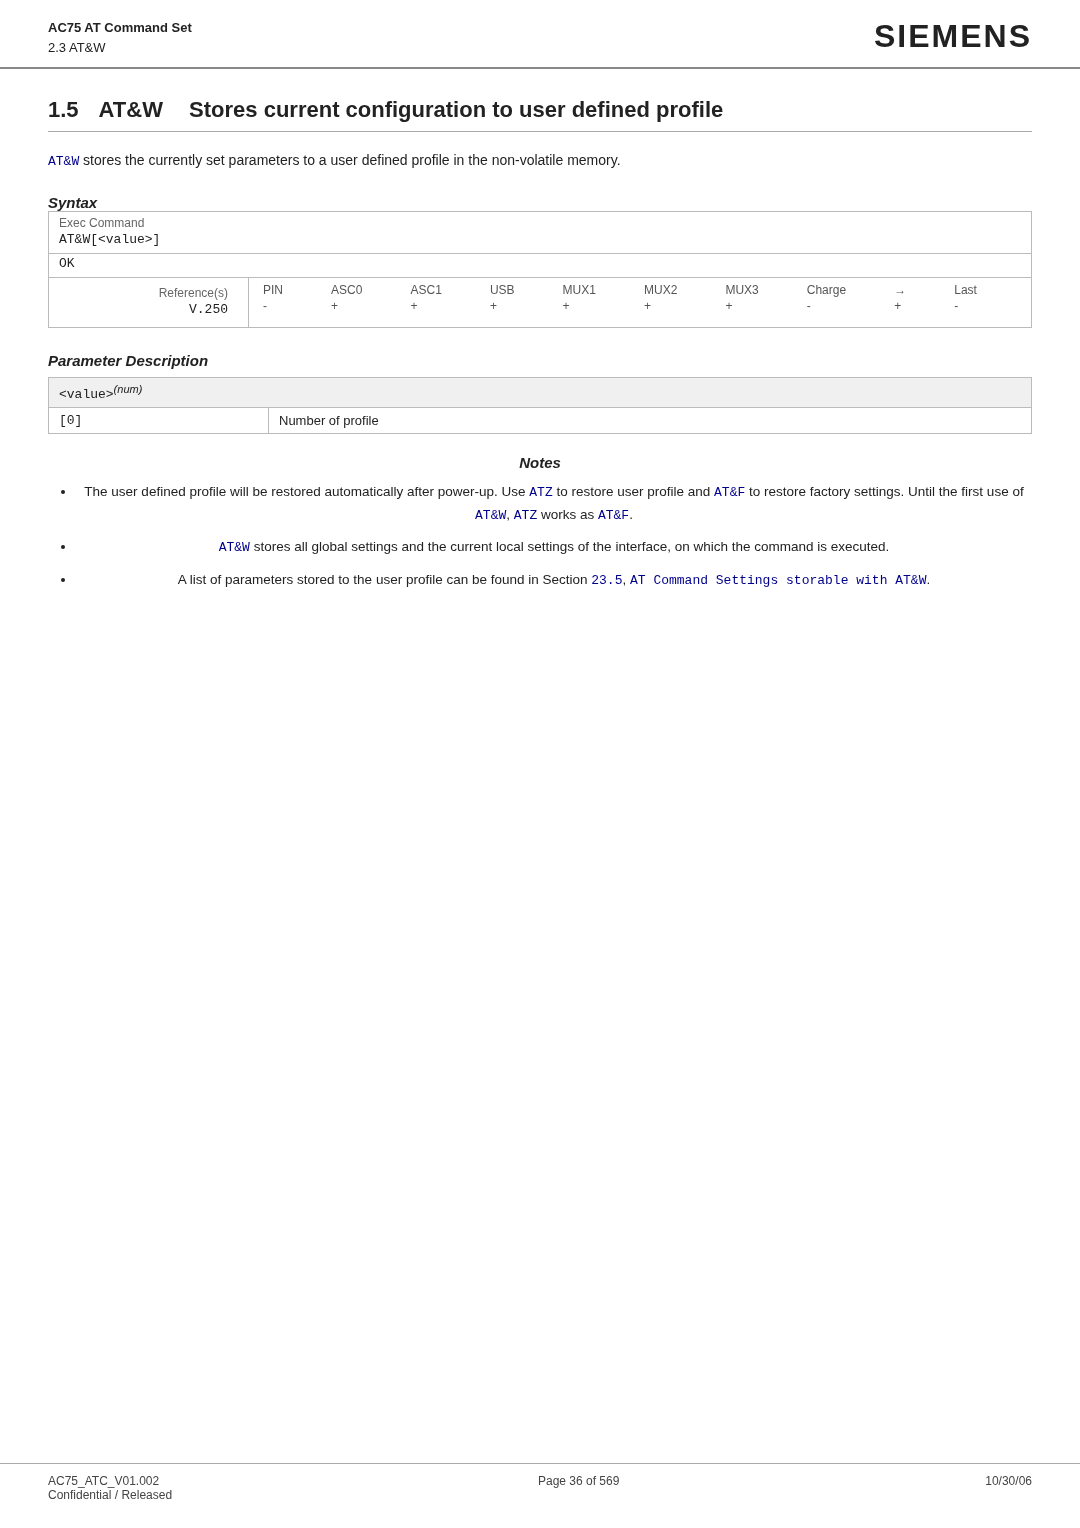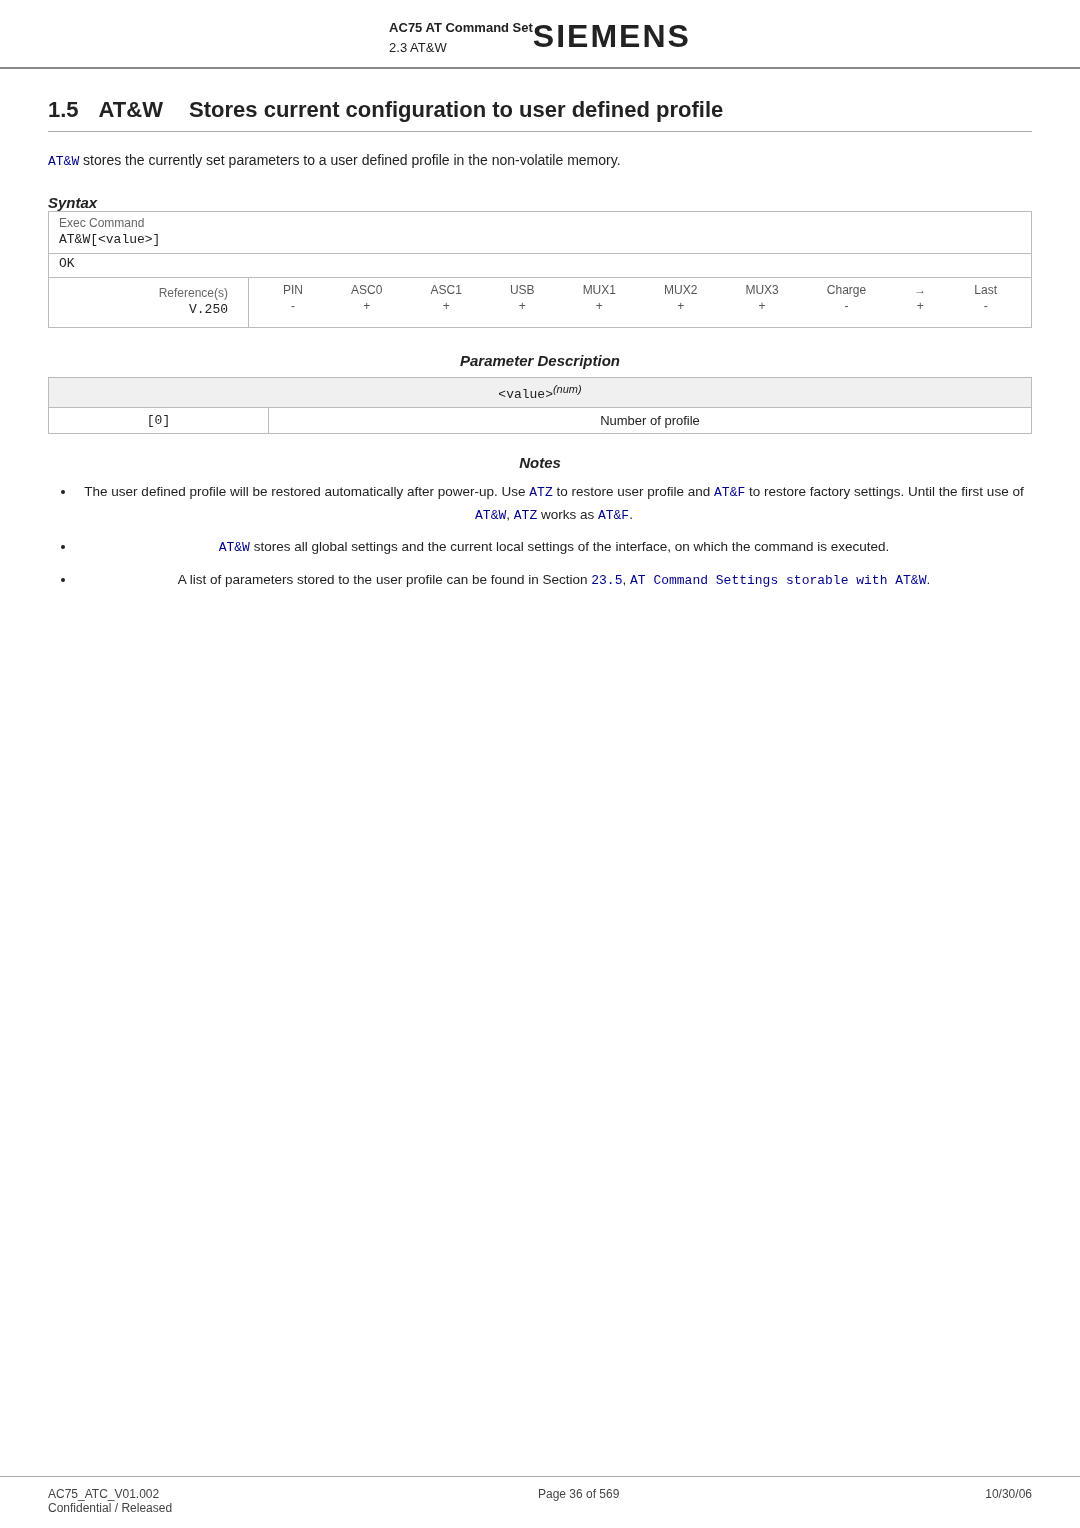--- a/index.html
+++ b/index.html
@@ -9,21 +9,21 @@
       color: #222;
       background: #fff;
       width: 1080px;
       min-height: 1528px;
       position: relative;
     }
 
     
     .header {
       display: flex;
-      justify-content: center;
+      justify-content: space-between;
       align-items: flex-start;
       padding: 18px 48px 10px 48px;
       border-bottom: 2px solid #888;
     }
     .header-left {
       font-size: 13px;
       line-height: 1.5;
     }
     .header-left .title-line {
       font-weight: bold;
@@ -75,21 +75,20 @@
     .section-label {
       font-style: italic;
       font-weight: bold;
       font-size: 15px;
       margin-bottom: 8px;
     }
 
     
     .param-section {
       margin-bottom: 20px;
-      text-align: center;
     }
     .param-table {
       width: 100%;
       border-collapse: collapse;
       font-size: 13px;
       margin-bottom: 10px;
     }
     .param-table td {
       border: 1px solid #bbb;
       padding: 5px 10px;
@@ -120,21 +119,21 @@
     }
     .notes-section ul li {
       font-size: 13.5px;
       line-height: 1.6;
       margin-bottom: 10px;
     }
 
     
     .footer {
       position: absolute;
-      bottom: 3px;
+      bottom: 16px;
       left: 0;
       right: 0;
       border-top: 1px solid #aaa;
       padding: 10px 48px;
       display: flex;
       justify-content: space-between;
       font-size: 12px;
       color: #444;
     }
     .footer-center {
@@ -177,21 +176,20 @@
       padding: 4px 10px;
     }
     .compat-grid {
       display: grid;
       grid-template-columns: repeat(10, auto);
       font-size: 12px;
       gap: 0;
     }
     .compat-cell {
       padding: 1px 4px;
-      text-align: center;
       color: #555;
     }
   </style>
 </head>
 <body>
 
 <div class="header">
   <div class="header-left">
     <div class="title-line">AC75 AT Command Set</div>
     <div>2.3 AT&amp;W</div>

